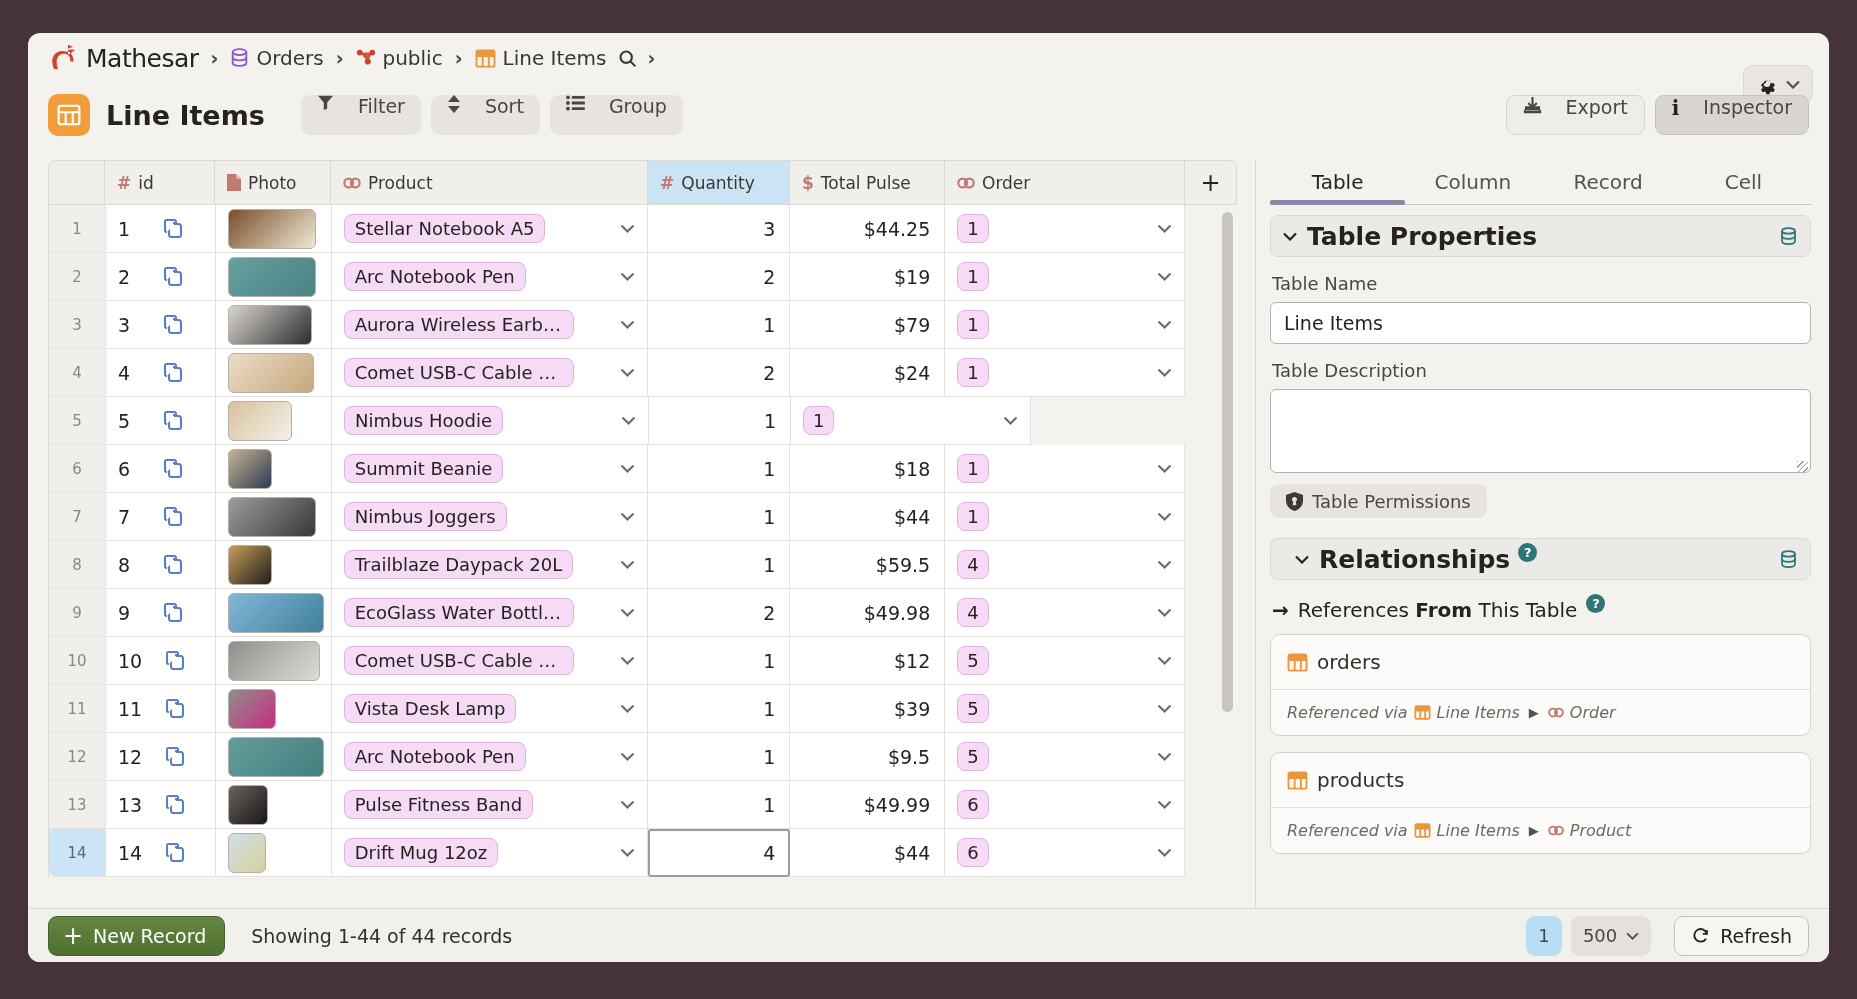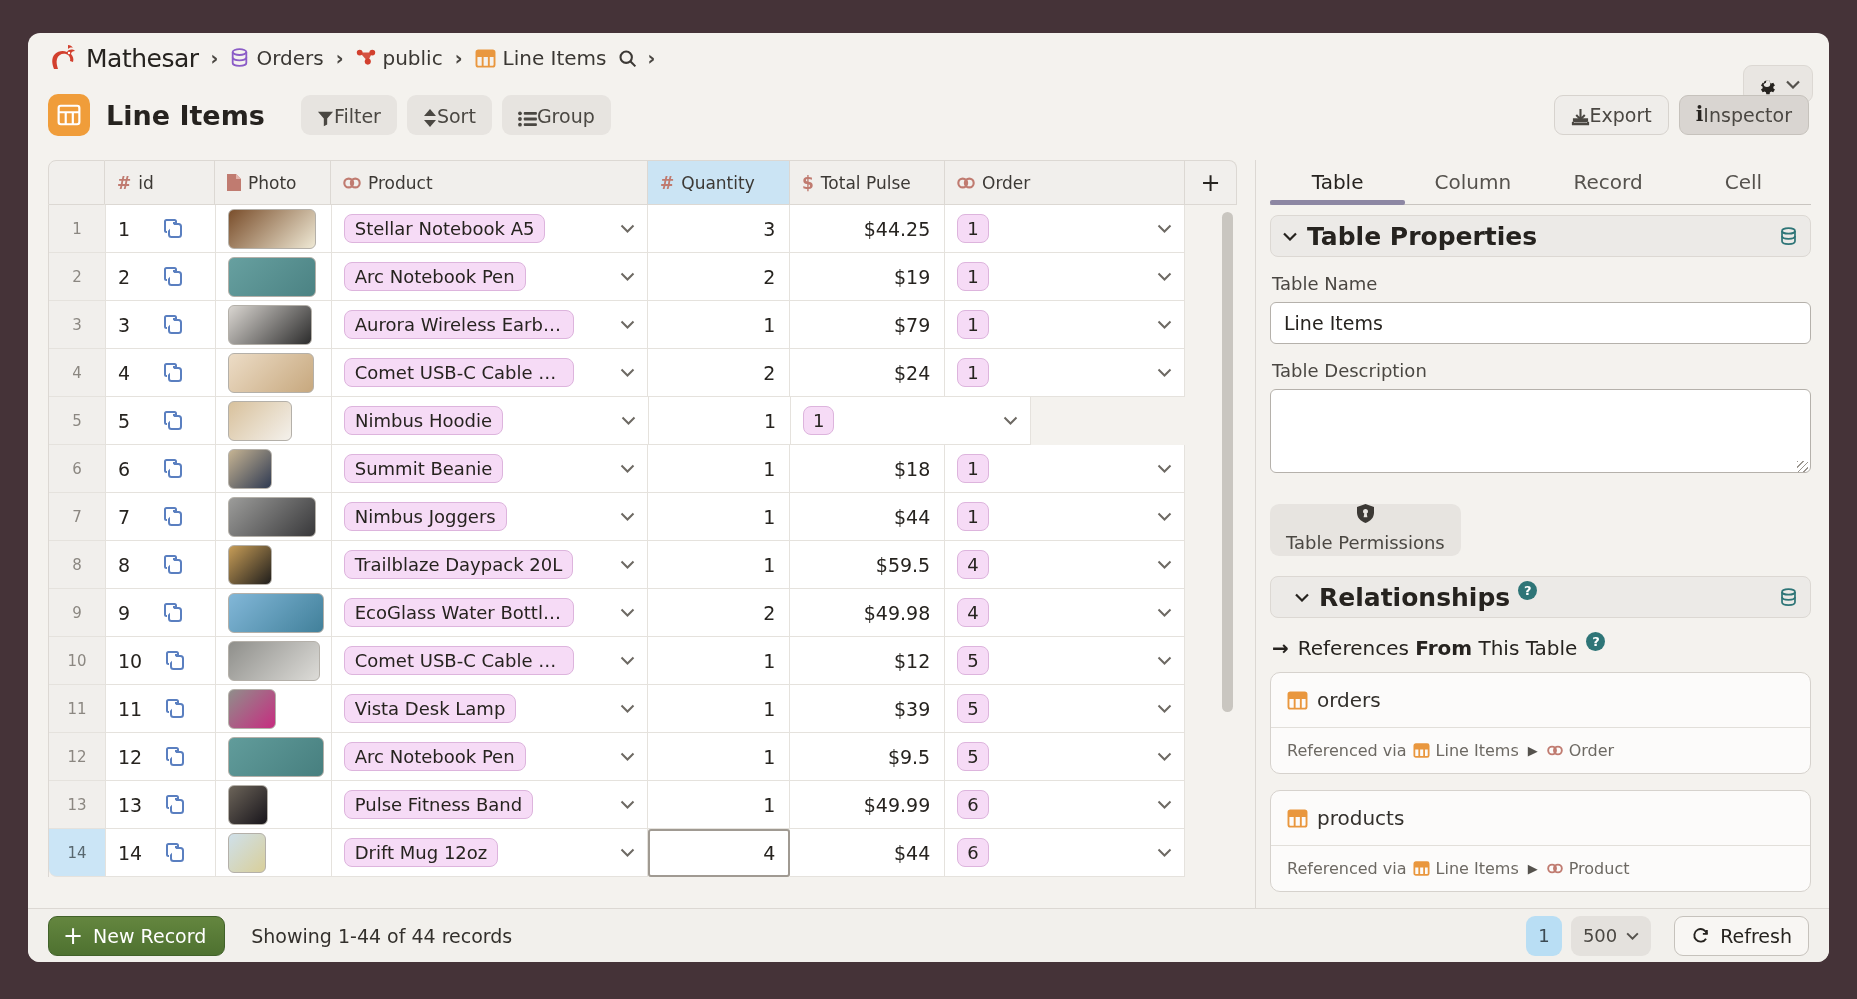--- a/index.html
+++ b/index.html
@@ -15,21 +15,21 @@
   .crumb { display:flex; align-items:center; gap:7px; font-size:20px; color:#3a3733; cursor:pointer; }
   .hdr-right { margin-left:auto; display:flex; align-items:flex-end; gap:30px;flex-direction:column; }
   .feedback { display:flex; align-items:center; gap:8px; color:#b04a42; font-weight:700; font-size:19px; }
   .gearbtn { background:#e9e6e2; border:1px solid #dcd8d3; border-radius:9px; height:38px; padding:0 12px; display:flex; align-items:center; gap:8px; color:#26231f; }
   .hdr-search { display:flex; align-items:center; gap:4px; margin-left:10px; }
 
   
   .toolbar { height:64px; flex:0 0 64px; display:flex; align-items:center; padding:0 20px; gap:10px; }
   .tbl-badge { width:42px; height:42px; border-radius:10px; background:#f09d3a; display:flex; align-items:center; justify-content:center; margin-right:6px; }
   .page-title { font-size:27px; font-weight:700; color:#26231f; margin-right:26px; }
-  .tb-btn { height:40px; background:#e7e4e0; border:none; border-radius:9px; padding:8px 16px; display:flex; align-items:flex-end; gap:0; font-size:19px; color:#4a4742; font-family:inherit; }
+  .tb-btn { height:40px; background:#e7e4e0; border:none; border-radius:9px; padding:0 16px; display:flex; align-items:flex-start; gap:24px; font-size:19px; color:#4a4742; font-family:inherit; }
   .saved-pill { height:40px; border:1px solid #8cc7a1; background:#e4f3e9; color:#2d7a4c; border-radius:20px; padding:0 18px; display:flex; align-items:center; gap:9px; font-size:17px; margin-left:14px; }
   .toolbar .right { margin-left:auto; display:flex; gap:10px; }
   .tb-btn.outline { background:#efedea; border:1px solid #d7d3ce; }
   .tb-btn.active { background:#d9d5d1; border:1px solid #c6c2bc; }
 
   
   .content { flex:1; display:flex; padding-top:13px; overflow:hidden; }
   .grid-wrap { position:relative; margin-left:20px; width:1189px; flex:0 0 auto; }
   .grid-hdr { display:flex; width:1189px; }
   .hcell { height:45px; background:#f1efec; border:1px solid #dcd8d3; border-left:none; display:flex; align-items:center; gap:7px; padding:0 12px; font-size:17px; color:#3c3935; }
@@ -61,26 +61,26 @@
   .tab.active { color:#26231f; }
   .tab.active::after { content:""; position:absolute; left:0; right:0; bottom:-1px; height:5px; background:#8d87a3; border-radius:2px; }
   .sect-hdr { margin-top:10px; height:42px; background:#eceae7; border:1px solid #dcd8d3; border-radius:8px; display:flex; align-items:center; gap:10px; padding:0 12px; }
   .sect-title { font-weight:700; font-size:25px; color:#26231f; }
   .sect-right { margin-left:auto; display:flex; color:#2e7577; }
   .fld-label { font-size:18px; color:#4a4742; margin:16px 2px 8px; }
   .txt-input { width:100%; height:42px; background:#fff; border:1px solid #b5b1ab; border-radius:6px; font-size:19px; color:#26231f; padding:0 13px; font-family:inherit; }
   .txt-area { width:100%; height:84px; background:#fff; border:1px solid #b5b1ab; border-radius:6px; resize:none; position:relative; }
   .ta-wrap { position:relative; }
   .ta-wrap::after { content:""; position:absolute; right:3px; bottom:5px; width:11px; height:11px; background:repeating-linear-gradient(135deg,#9b968f 0 1px,transparent 1px 4px); }
-  .perm-btn { margin-top:27px; display:inline-flex; align-items:center; gap:9px; background:#e7e4e0; border:none; border-radius:9px; height:52px; padding:0 16px; font-size:18px; color:#4a4742; font-family:inherit;flex-direction:column; }
+  .perm-btn { margin-top:7px; display:inline-flex; align-items:center; gap:9px; background:#e7e4e0; border:none; border-radius:9px; height:34px; padding:0 16px; font-size:18px; color:#4a4742; font-family:inherit; }
   .qmark { width:19px; height:19px; border-radius:50%; background:#2e7577; color:#fff; font-size:13px; font-weight:700; display:inline-flex; align-items:center; justify-content:center; }
   .refs-line { display:flex; align-items:center; gap:9px; margin:18px 2px 12px; font-size:20px; color:#26231f; }
   .card { background:#fcfbfa; border:1px solid #d6d2cd; border-radius:10px; margin-bottom:16px; overflow:hidden; }
   .card-hdr { display:flex; align-items:center; gap:9px; padding:15px 16px; font-size:20px; color:#33302c; }
-  .card-ftr { border-top:1px solid #e2dfda; padding:13px 16px; font-size:16px; color:#6d6963; display:flex; align-items:center; gap:6px; white-space:nowrap; }
+  .card-ftr { border-top:1px solid #e2dfda; padding:13px 16px; font-size:16px; color:#6d6963; display:flex; align-items:center; gap:6px; white-space:nowrap;font-style:italic; }
   .caret { color:#55524d; font-size:13px; margin:0 3px; }
 
   
   .statusbar { flex:0 0 54px; border-top:1px solid #dcd8d3; background:#f2f0ec; display:flex; align-items:center; padding:0 20px; gap:26px; }
   .newrec { height:40px; background:linear-gradient(#64863f,#4e7130); border:1px solid #42622a; border-radius:9px; color:#fff; font-size:19px; padding:0 18px 0 14px; display:flex; align-items:center; gap:10px; font-family:inherit; }
   .showing { font-size:19px; color:#33302c; }
   .sb-right { margin-left:auto; display:flex; align-items:center; gap:9px; }
   .pg-btn { width:36px; height:40px; background:#b9def4; border:none; border-radius:9px; font-size:18px; color:#3c4a53; font-family:inherit; }
   .size-btn { height:40px; background:#e4e1dd; border:none; border-radius:9px; font-size:18px; color:#4a4742; padding:0 12px; display:flex; align-items:center; gap:9px; font-family:inherit; }
   .refresh-btn { height:40px; margin-left:14px; background:#f8f6f3; border:1px solid #c6c2bc; border-radius:9px; font-size:19px; color:#26231f; padding:0 16px; display:flex; align-items:center; gap:10px; font-family:inherit; }

